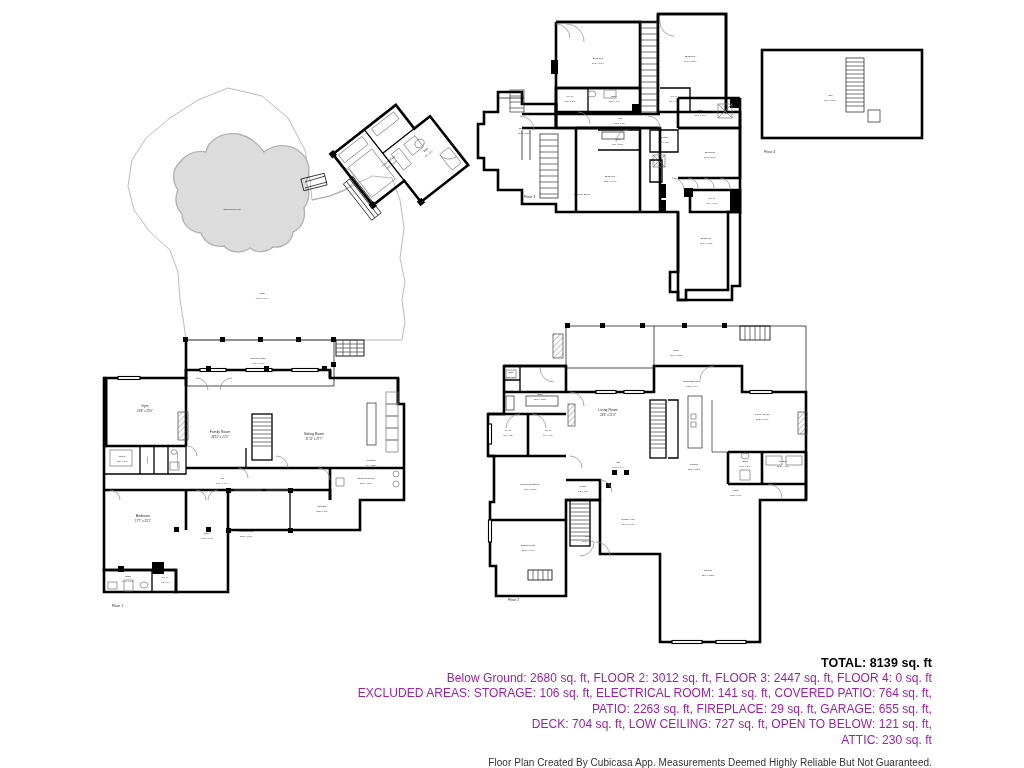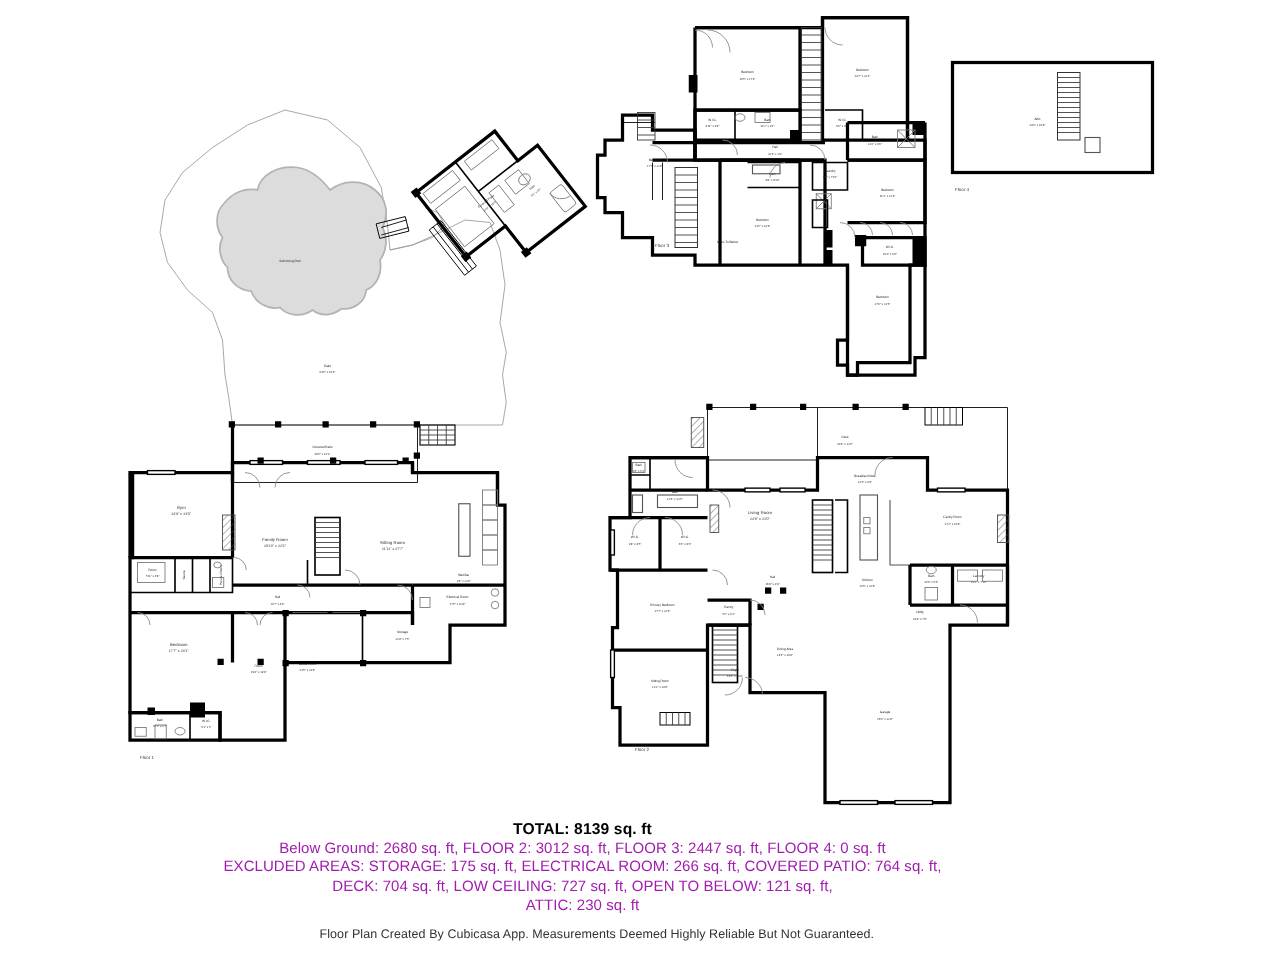--- a/index.html
+++ b/index.html
@@ -25,21 +25,21 @@
   
   .lbl{font-family:"Liberation Sans","DejaVu Sans",sans-serif;fill:#222;
        text-anchor:middle;dominant-baseline:middle;}
   .lbl-name{font-size:3.3px;letter-spacing:.1px;}
   .lbl-dim{font-size:2.9px;fill:#333;}
   .lbl-tiny{font-size:2.5px;}
   .lbl-tinydim{font-size:2.3px;fill:#333;}
   .lbl-floor{font-size:3.6px;fill:#333;text-anchor:start;}
 
   
-  #summary{position:absolute;left:0;top:655px;width:932px;text-align:center;}
+  #summary{position:absolute;left:0;top:655px;width:932px;text-align:right;}
   #summary .tot{font-size:12.5px;font-weight:bold;color:#000;letter-spacing:.1px;
        line-height:16px;}
   #summary .ln{font-size:12px;color:#a21caf;line-height:15.4px;letter-spacing:.05px;}
   #summary .disc{margin-top:9px;font-size:10px;color:#333;letter-spacing:.05px;margin-left:23px;}
 </style>
 </head>
 <body>
 
 <div id="stage">
 
@@ -608,19 +608,20 @@
       <text class="lbl lbl-tiny" x="830" y="95">Attic</text>
       <text class="lbl lbl-tinydim" x="830" y="100">19'6" x 10'8"</text>
       <text class="lbl lbl-floor" x="764" y="152">Floor 4</text>
     </g>
 
   </svg>
 
   <div id="summary">
     <div class="tot">TOTAL: 8139 sq. ft</div>
     <div class="ln">Below Ground: 2680 sq. ft, FLOOR 2: 3012 sq. ft, FLOOR 3: 2447 sq. ft, FLOOR 4: 0 sq. ft</div>
-    <div class="ln">EXCLUDED AREAS: STORAGE: 175 sq. ft, ELECTRICAL ROOM: 266 sq. ft, COVERED PATIO: 764 sq. ft,</div>
+    <div class="ln">EXCLUDED AREAS: STORAGE: 106 sq. ft, ELECTRICAL ROOM: 141 sq. ft, COVERED PATIO: 764 sq. ft,</div>
+    <div class="ln">PATIO: 2263 sq. ft, FIREPLACE: 29 sq. ft, GARAGE: 655 sq. ft,</div>
     <div class="ln">DECK: 704 sq. ft, LOW CEILING: 727 sq. ft, OPEN TO BELOW: 121 sq. ft,</div>
     <div class="ln">ATTIC: 230 sq. ft</div>
     <div class="disc">Floor Plan Created By Cubicasa App. Measurements Deemed Highly Reliable But Not Guaranteed.</div>
   </div>
 
 </div>
 
 </body></html>

